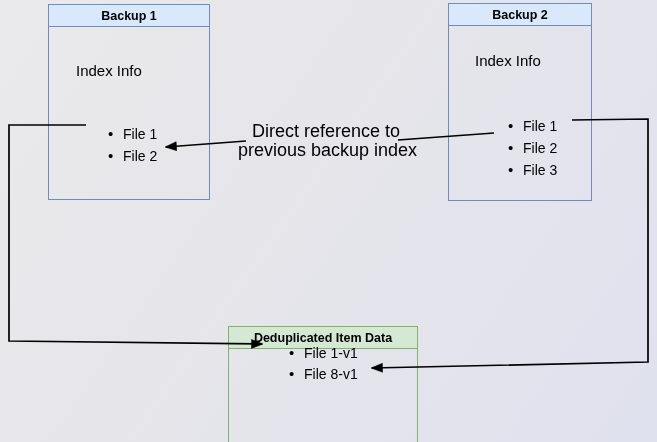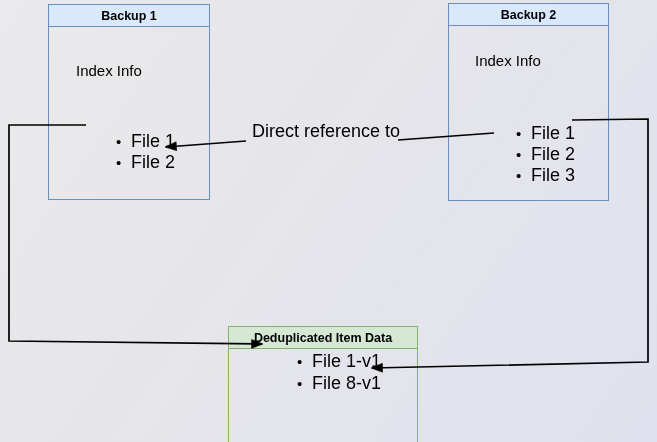--- a/index.html
+++ b/index.html
@@ -26,22 +26,22 @@
   }
   .blue .box-header{background:var(--blue-fill,#dae8fc);border-bottom:1.5px solid var(--blue-border,#6c8ebf);}
   .green .box-header{background:var(--green-fill,#d5e8d4);border-bottom:1.5px solid var(--green-border,#82b366);}
   .section-label{
     position:absolute;
     font-size:15px;
     white-space:nowrap;
   }
   .file-list{
     position:absolute;
-    list-style:none;margin:16px;padding:0;
-    font-size:18px;line-height:21px;
+    list-style:none;margin:8px;padding:0;
+    font-size:14px;line-height:21px;
     white-space:nowrap;
   }
   .file-list li::before{
     content:"\2022";
     display:inline-block;
     width:15px;
     font-size:15px;
   }
   .annotation{
     position:absolute;
@@ -62,40 +62,41 @@
 
   <div class="box blue" style="left:48px;top:4px;width:162px;height:196px;">
     <div class="box-header">Backup 1</div>
   </div>
   <div class="section-label" style="left:76px;top:62px;">Index Info</div>
   <ul class="file-list" style="left:100px;top:115px;">
     <li>File 1</li>
     <li>File 2</li>
   </ul>
 
-  <div class="box blue" style="left:448px;top:3px;width:161px;height:198px;">
+  <div class="box blue" style="left:448px;top:3px;width:144px;height:198px;">
     <div class="box-header">Backup 2</div>
   </div>
   <div class="section-label" style="left:475px;top:52px;">Index Info</div>
   <ul class="file-list" style="left:500px;top:107px;">
     <li>File 1</li>
     <li>File 2</li>
     <li>File 3</li>
   </ul>
 
   <div class="box green" style="left:228px;top:282px;width:190px;height:156px;margin-top:44px;">
     <div class="box-header">Deduplicated Item Data</div>
   </div>
   <ul class="file-list" style="left:281px;top:335px;line-height:20.5px;">
     <li>File 1-v1</li>
     <li>File 8-v1</li>
   </ul>
 
   <div class="annotation">
     <div>Direct reference to</div>
+    <div>previous backup index</div>
   </div>
 
   <svg class="edges" viewBox="0 0 657 442">
     <defs>
       <marker id="arrow" markerUnits="userSpaceOnUse" markerWidth="14" markerHeight="12" refX="11" refY="5" orient="auto">
         <path d="M0.5,0.5 L12,5 L0.5,9.5 Z" fill="#000" stroke="#000" stroke-width="0.5"></path>
       </marker>
     </defs>
 
     <polyline points="86,125 9,125 9,341 262,344" fill="none" stroke="#000" stroke-width="1.7" marker-end="url(#arrow)"></polyline>

